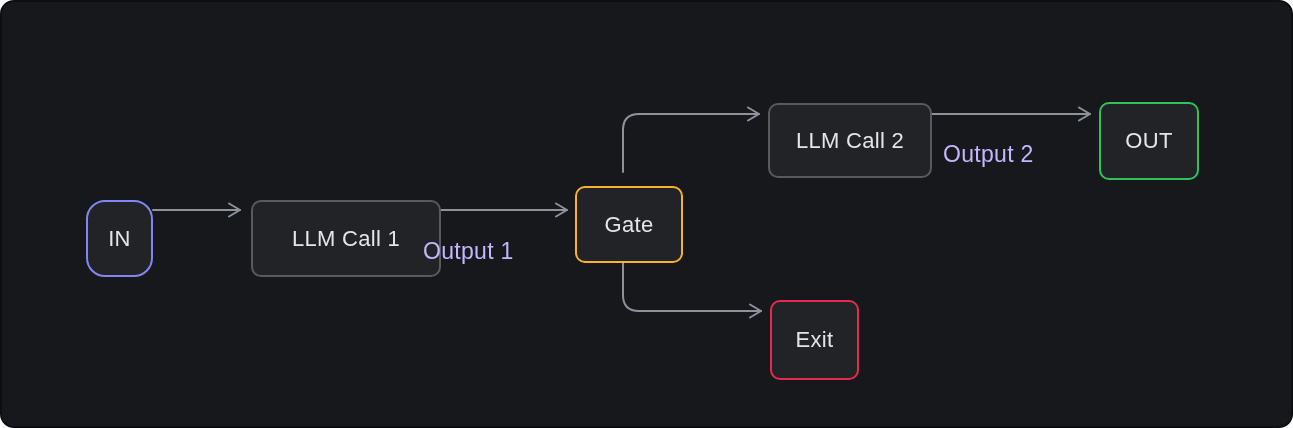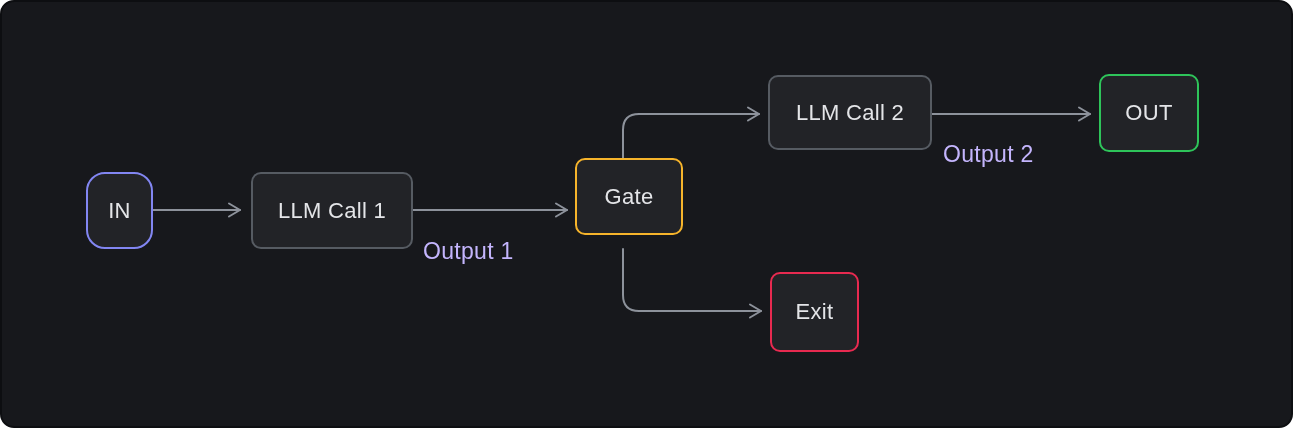--- a/index.html
+++ b/index.html
@@ -47,23 +47,24 @@
     border-radius: 10px;
     display: flex;
     align-items: center;
     justify-content: center;
     color: #e4e5e8;
     font-size: 22px;
     font-weight: 500;
     letter-spacing: 0.3px;
     cursor: default;
     white-space: nowrap;
+    margin-top: 28px;
   }
   .node-in   { left:  84px; top: 170px; width:  67px; height: 77px; border-radius: 19px; }
-  .node-llm1 { left: 249px; top: 170px; width: 162px; height: 77px; }
+  .node-llm1 { left: 249px; top: 170px; width: 190px; height: 77px; }
   .node-gate { left: 573px; top: 156px; width:  108px; height: 77px; }
   .node-llm2 { left: 766px; top:  73px; width: 164px; height: 75px; }
   .node-out  { left:1097px; top:  72px; width:  100px; height: 78px; }
   .node-exit { left: 768px; top: 270px; width:  89px; height: 80px; }
   .edge-label {
     position: absolute;
     width: 140px;
     text-align: left;
     color: #c4b5fd;
     font-size: 23px;

